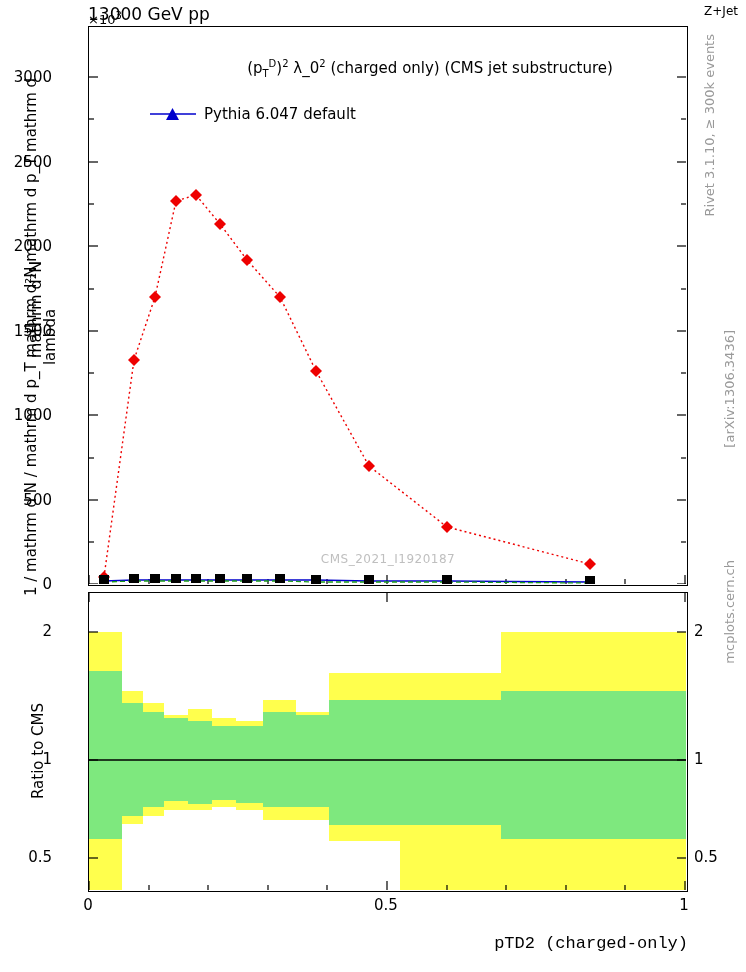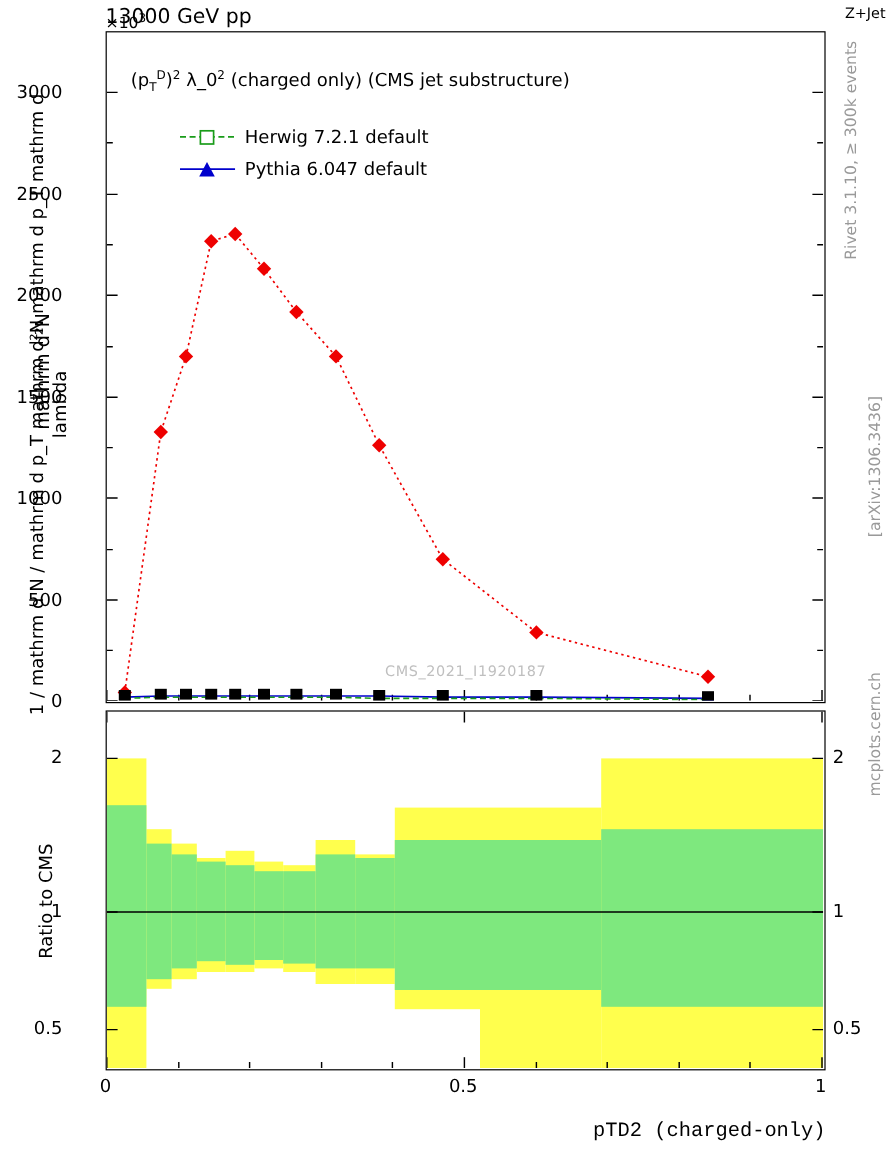--- a/index.html
+++ b/index.html
@@ -10,21 +10,21 @@
 
   
   .hdr-left{left:88px;top:4px;font-size:17px;}
   .hdr-right{right:8px;top:4px;font-size:12px;}
   .expo{left:88px;top:10px;font-size:13px;}
 
   
   #mainframe{left:88px;top:26px;width:600px;height:560px;border:1.4px solid #000;box-sizing:border-box;background:#fff;}
   #ratioframe{left:88px;top:592px;width:600px;height:300px;border:1.4px solid #000;box-sizing:border-box;background:#fff;}
 
-  .title{left:83px;top:58px;width:600px;text-align:left;font-size:15px;padding-left:26px;}
+  .title{left:104px;top:58px;width:600px;text-align:center;font-size:15px;padding-left:26px;}
   .title sub{font-size:10px;}
   .title sup{font-size:10px;}
 
   
   #legend{left:150px;top:100px;width:260px;font-size:15px;}
   .leg-row{height:27px;display:flex;align-items:center;}
   .leg-sym{width:46px;height:18px;position:relative;margin-right:8px;flex:none;}
   .leg-lbl{white-space:nowrap;}
 
   
@@ -174,29 +174,20 @@
   <div class="abs title">
     <span>(p</span><sub>T</sub><sup>D</sup><span>)</span><sup>2</sup><span> λ_0</span><sup>2</sup><span> (charged only) (CMS jet substructure)</span>
   </div>
 
   <div class="abs watermark">CMS_2021_I1920187</div>
 
   <div class="abs" id="legend">
     <div class="leg-row">
       <span class="leg-sym">
         <svg width="46" height="18">
-          <line x1="0" y1="9" x2="46" y2="9" stroke="#1a9c1a" stroke-width="1.4" stroke-dasharray="5,3"></line>
-          <rect x="17" y="4" width="11" height="11" fill="#ffffff" stroke="#1a9c1a" stroke-width="1.4"></rect>
-        </svg>
-      </span>
-      <span class="leg-lbl">Herwig 7.2.1 default</span>
-    </div>
-    <div class="leg-row">
-      <span class="leg-sym">
-        <svg width="46" height="18">
           <line x1="0" y1="9" x2="46" y2="9" stroke="#0000cc" stroke-width="1.4"></line>
           <polygon points="22.5,3 29,15 16,15" fill="#0000cc"></polygon>
         </svg>
       </span>
       <span class="leg-lbl">Pythia 6.047 default</span>
     </div>
   </div>
 
   <div class="ytick" style="top:575px">0</div>
   <div class="ytick" style="top:491px">500</div>

